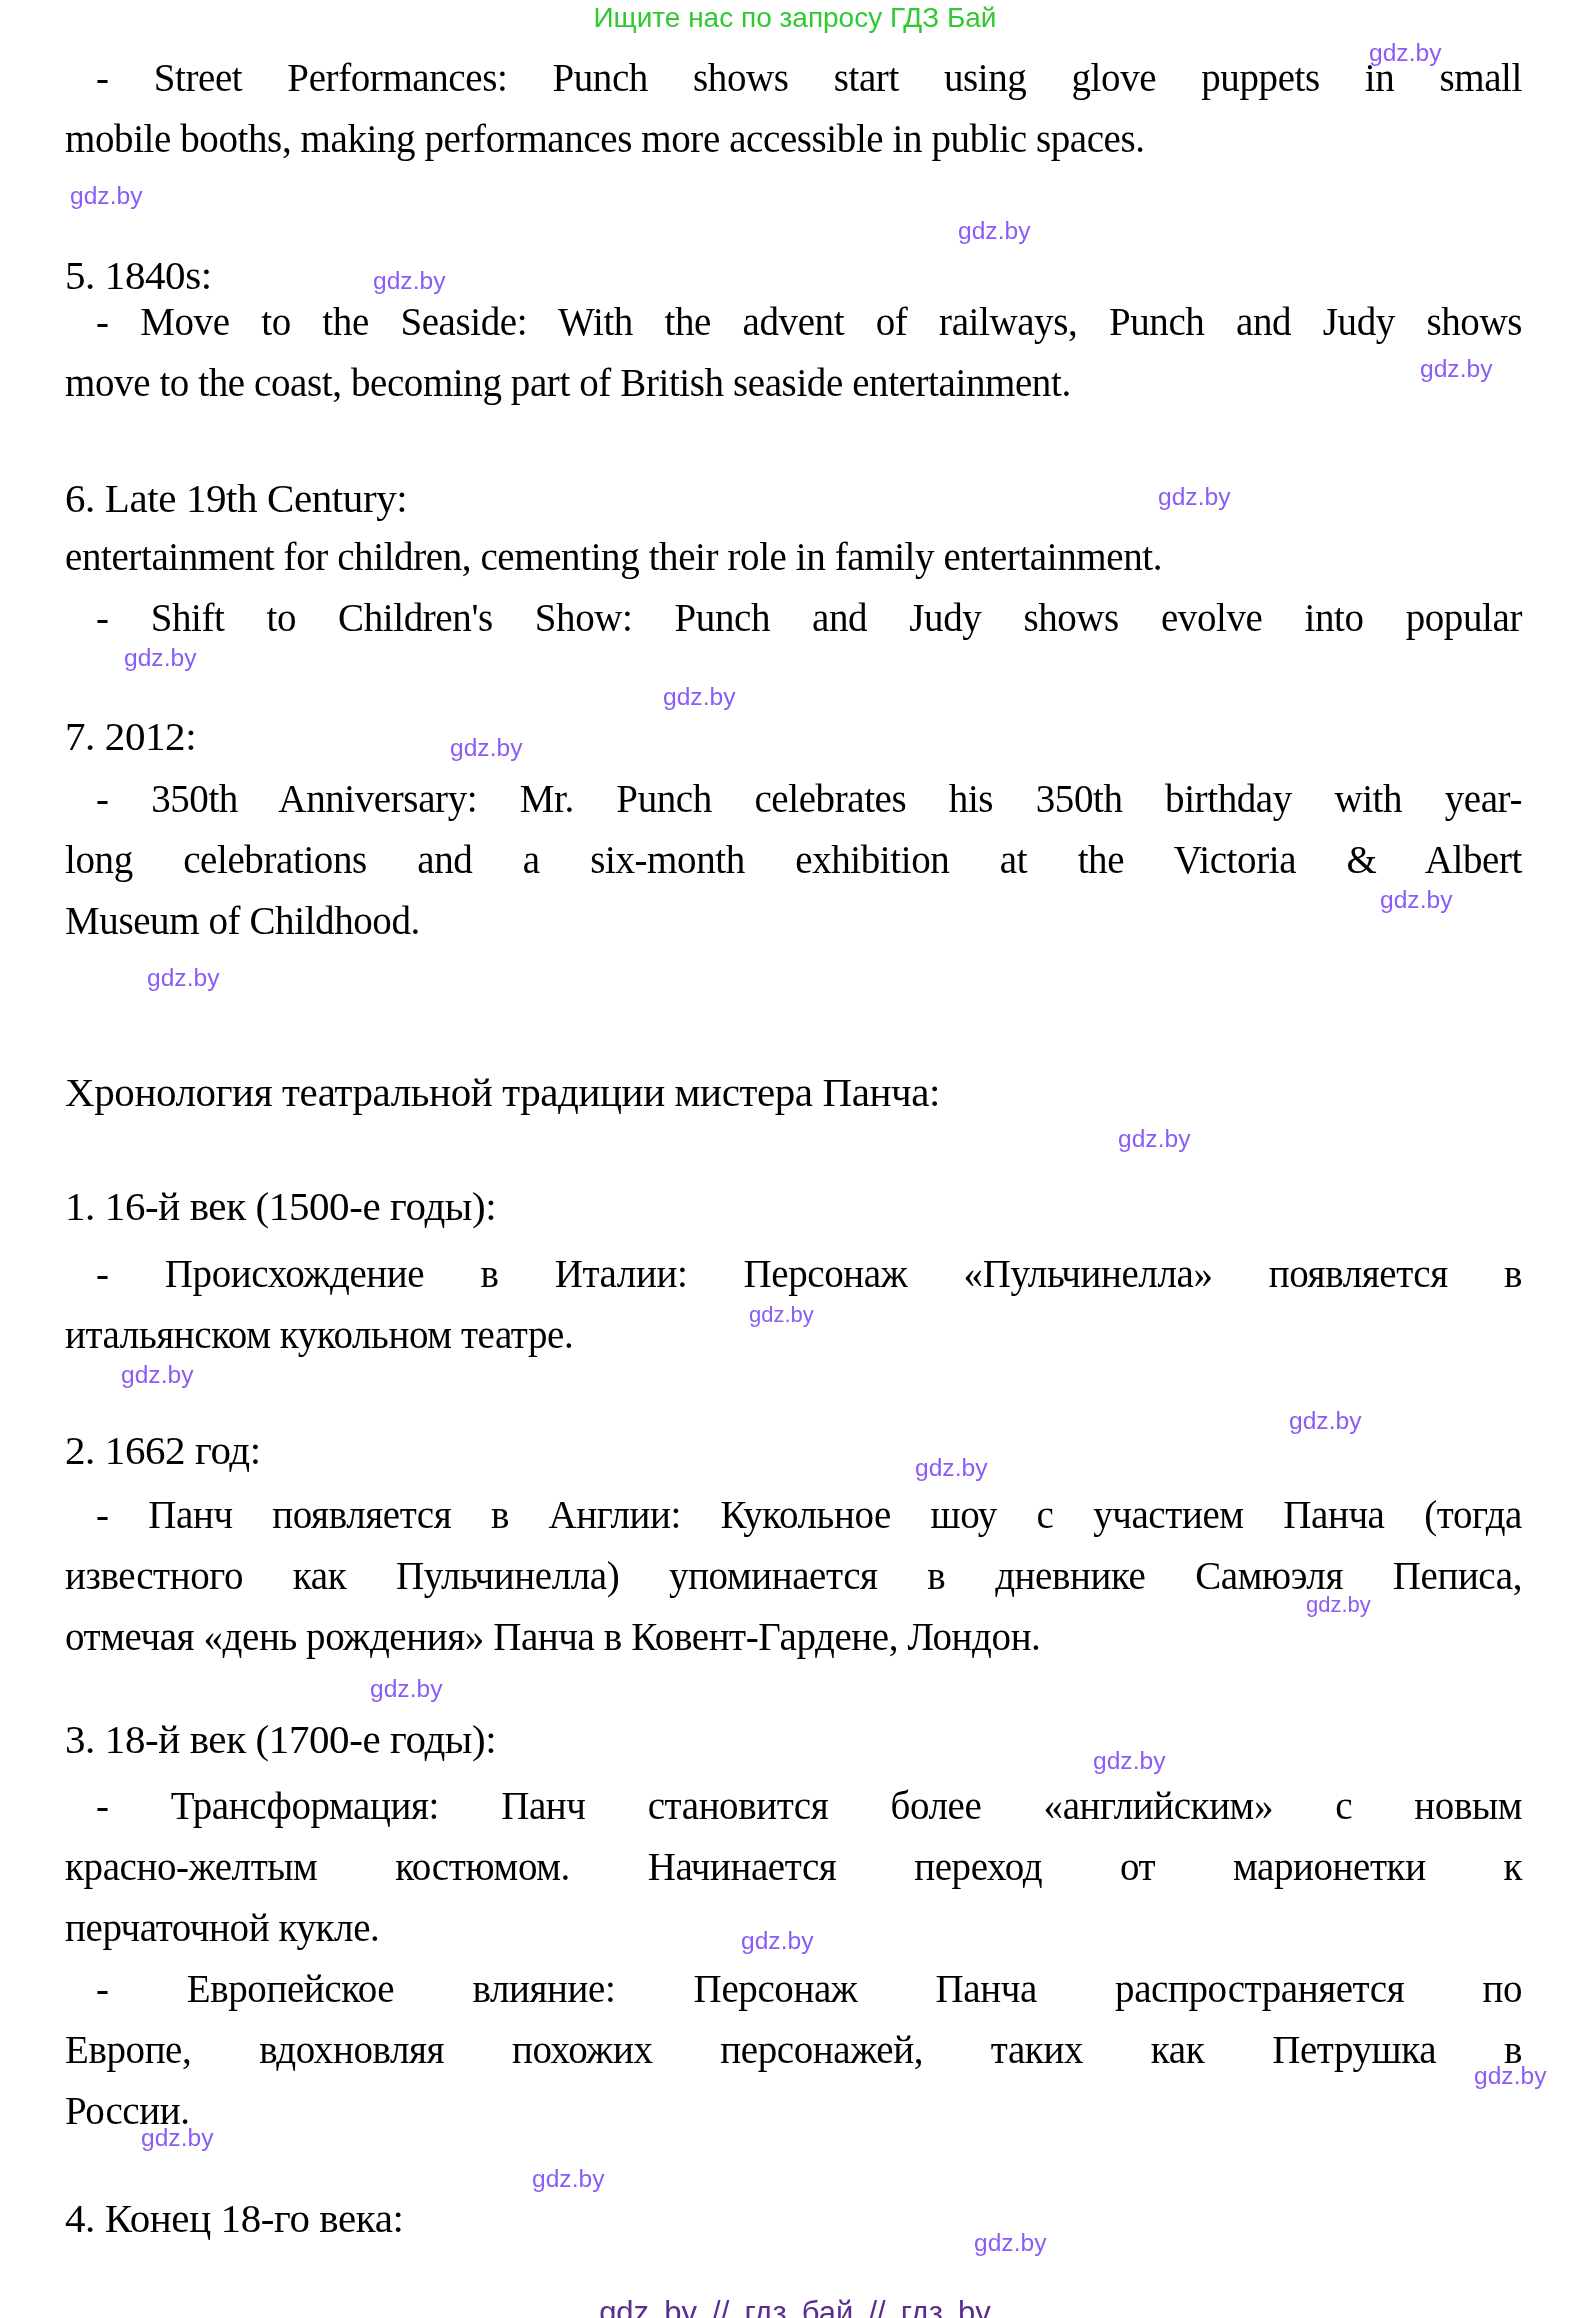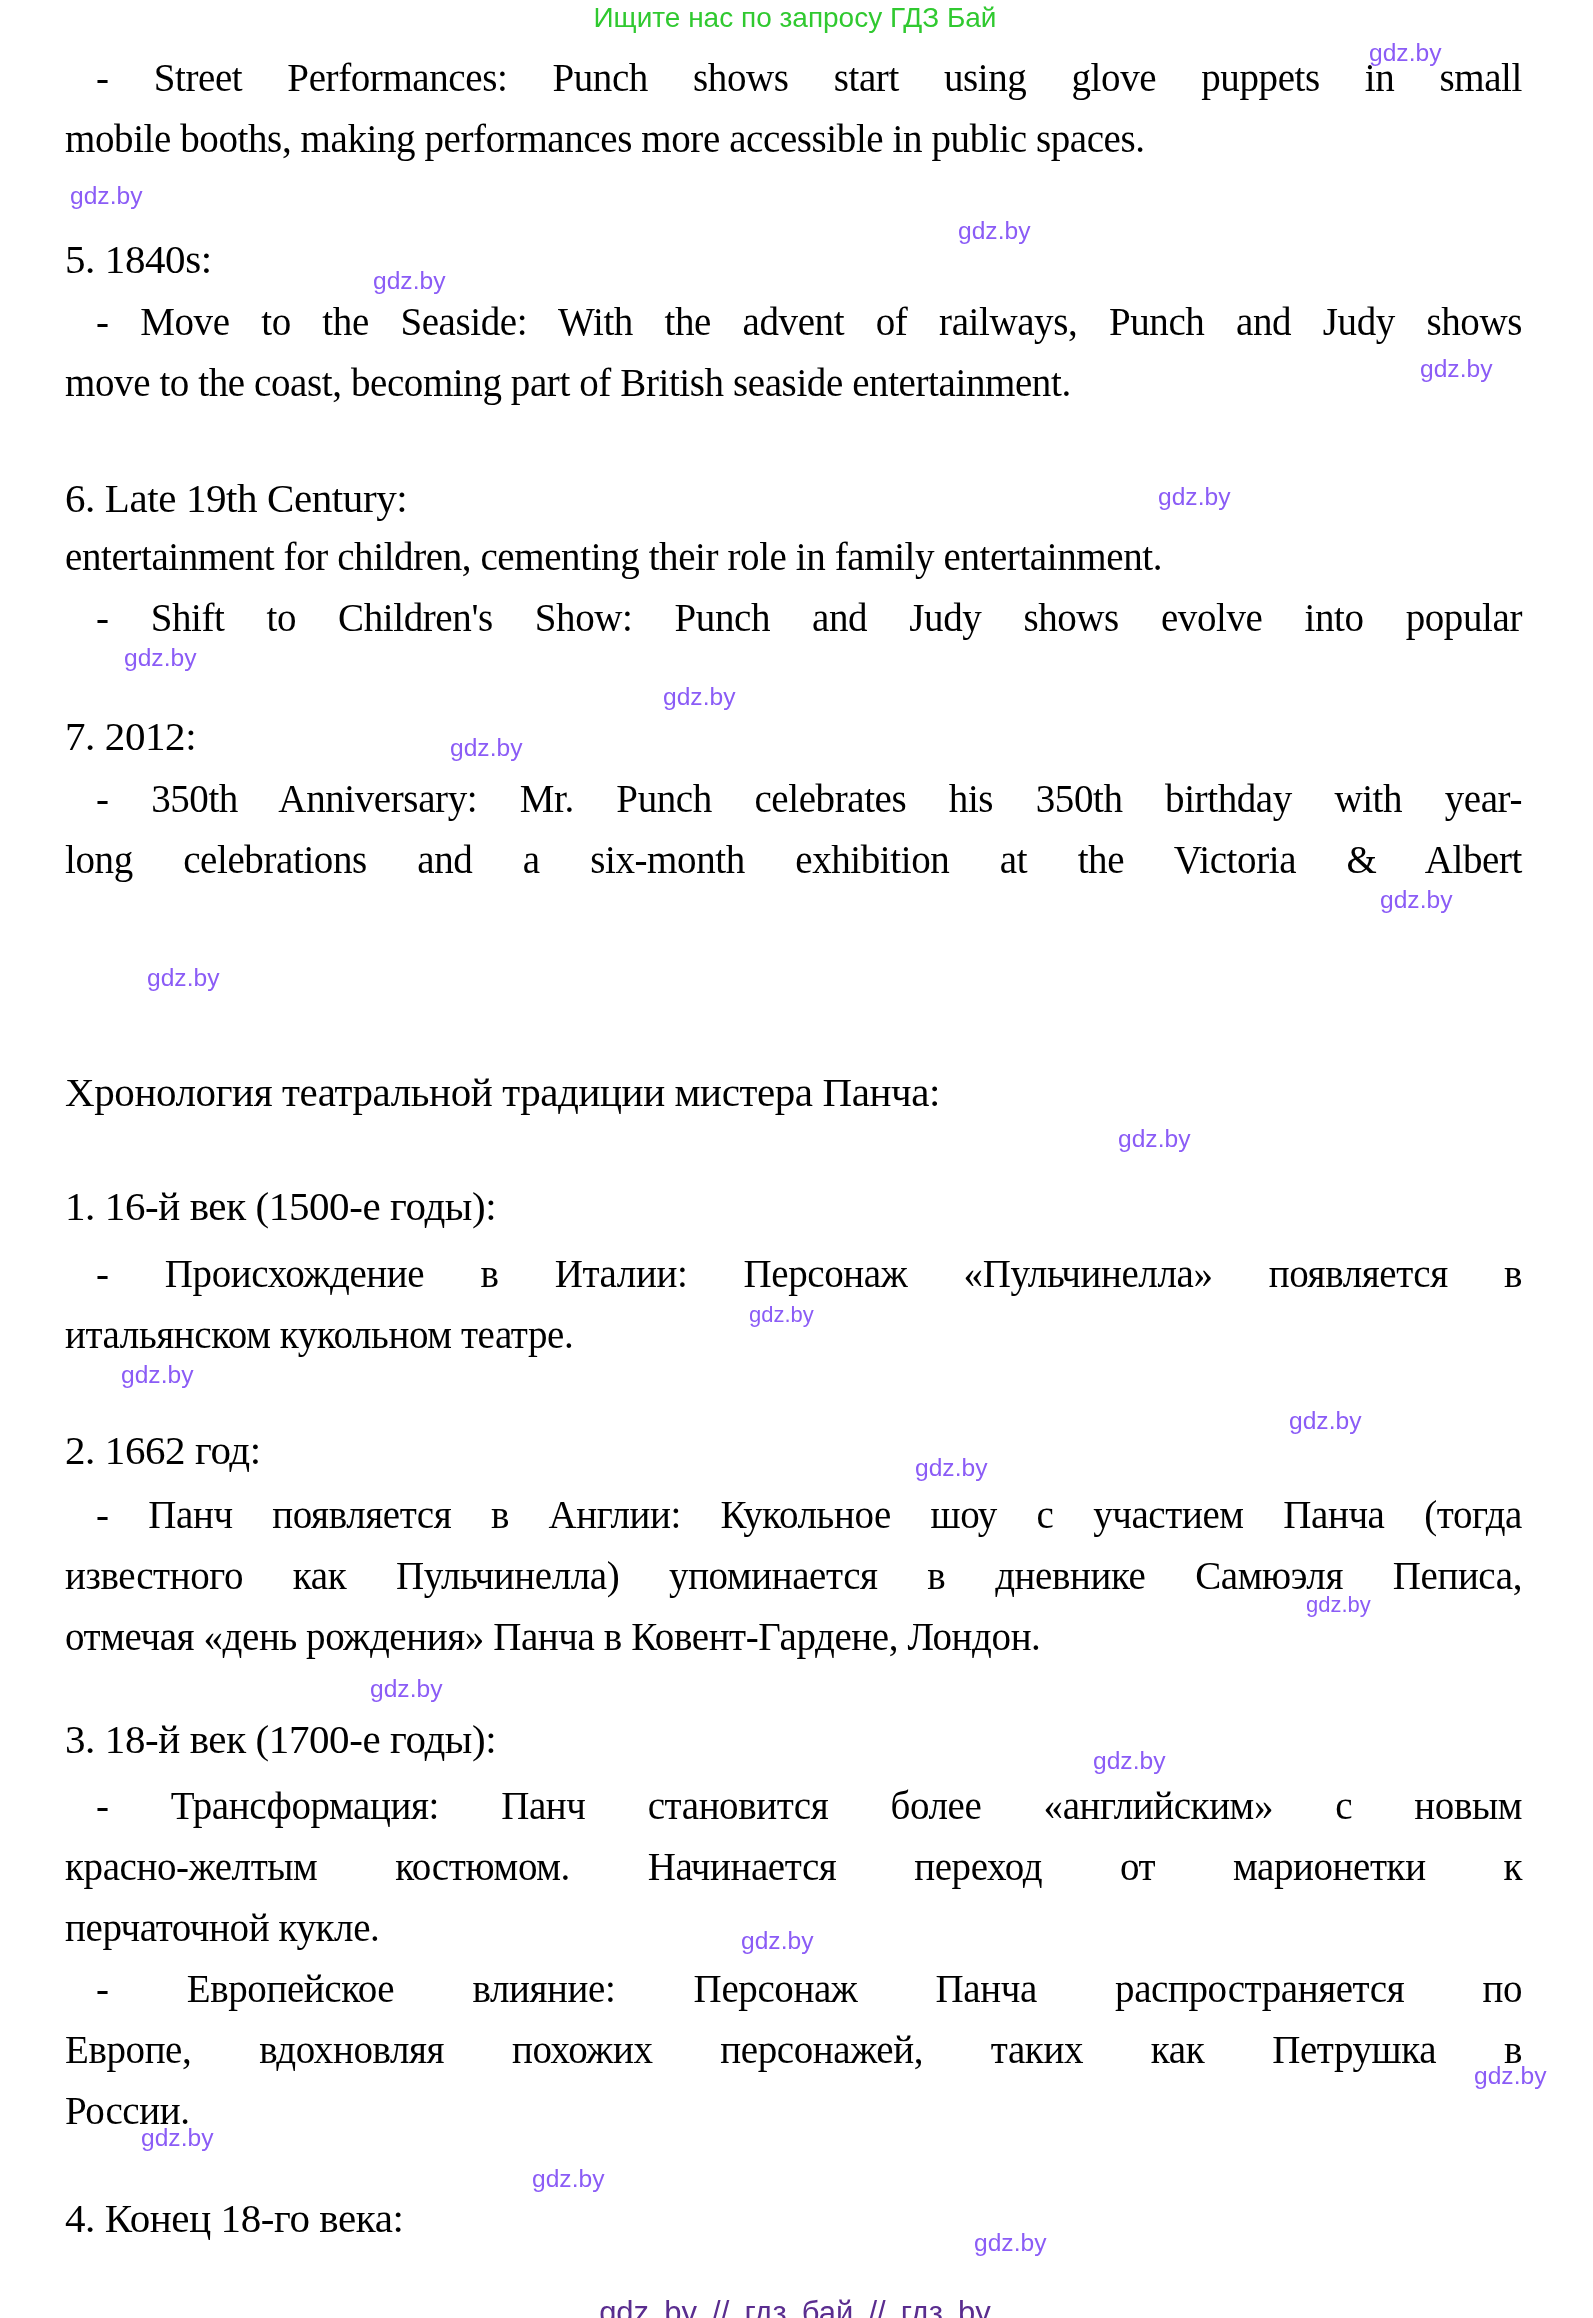--- a/index.html
+++ b/index.html
@@ -91,39 +91,40 @@
   <span class="wm" style="left:1474px; top:2062px">gdz.by</span>
   <span class="wm" style="left:141px;  top:2124px">gdz.by</span>
   <span class="wm" style="left:532px;  top:2165px">gdz.by</span>
   <span class="wm" style="left:974px; top:2229px">gdz.by</span>
 
   <div class="block" style="top:47px">
     <div class="line ind">- Street Performances: Punch shows start using glove puppets in small</div>
     <div class="line last">mobile booths, making performances more accessible in public spaces.</div>
   </div>
 
-  <div class="heading" style="top:234px">5. 1840s:</div>
+  <div class="heading" style="top:250px">5. 1840s:</div>
 
   <div class="block" style="top:291px">
     <div class="line ind">- Move to the Seaside: With the advent of railways, Punch and Judy shows</div>
     <div class="line last">move to the coast, becoming part of British seaside entertainment.</div>
   </div>
 
   <div class="heading" style="top:473px">6. Late 19th Century:</div>
 
   <div class="block" style="top:526px">
     <div class="line last">entertainment for children, cementing their role in family entertainment.</div>
     <div class="line ind">- Shift to Children's Show: Punch and Judy shows evolve into popular</div>
   </div>
 
   <div class="heading" style="top:711px">7. 2012:</div>
 
   <div class="block" style="top:768px">
     <div class="line ind">- 350th Anniversary: Mr. Punch celebrates his 350th birthday with year-</div>
     <div class="line">long celebrations and a six-month exhibition at the Victoria &amp; Albert</div>
+    <div class="line last">Museum of Childhood.</div>
   </div>
 
   <div class="heading" style="top:1067px">Хронология театральной традиции мистера Панча:</div>
 
   <div class="heading" style="top:1181px">1. 16-й век (1500-е годы):</div>
 
   <div class="block" style="top:1243px">
     <div class="line ind">- Происхождение в Италии: Персонаж «Пульчинелла» появляется в</div>
     <div class="line last">итальянском кукольном театре.</div>
   </div>

